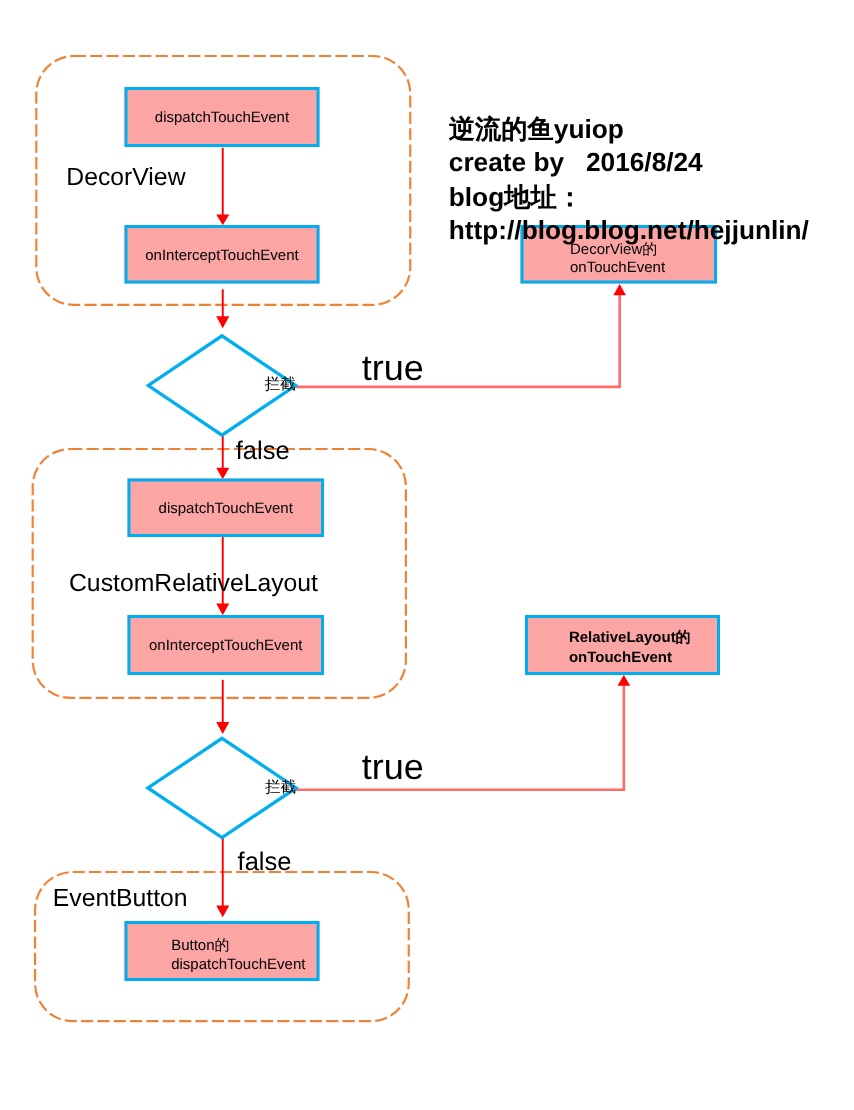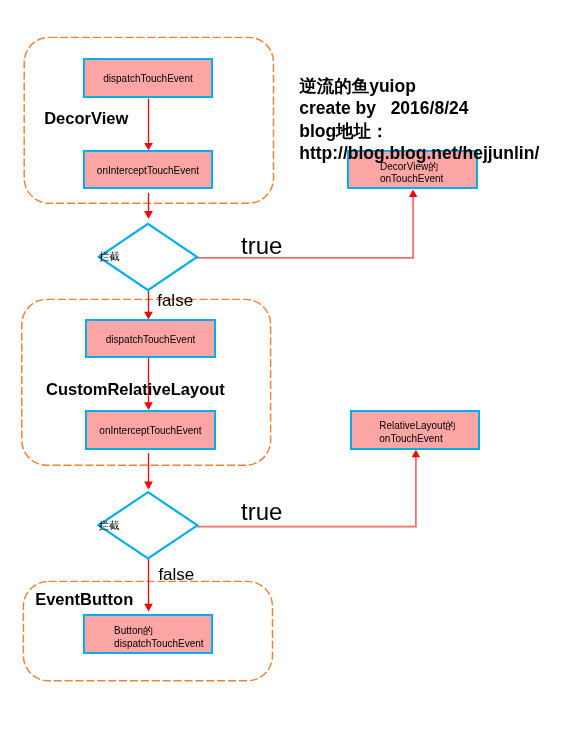--- a/index.html
+++ b/index.html
@@ -5,29 +5,29 @@
 <style>
   html,body{margin:0;padding:0;background:#ffffff;}
   body{width:569px;height:740px;overflow:hidden;
        font-family:"Liberation Sans",sans-serif;color:#000;}
   #canvas{position:relative;width:569px;height:740px;}
   svg.layer{position:absolute;left:0;top:0;width:569px;height:740px;overflow:visible;}
   .node{position:absolute;box-sizing:border-box;background:#fca5a5;
         display:flex;align-items:center;justify-content:center;}
   .node span{display:block;text-align:center;}
   .lbl{position:absolute;white-space:pre;}
-  .grouplbl{font-weight:bold;font-size:16.5px;line-height:16.5px;letter-spacing:0px;}
+  .grouplbl{font-weight:normal;font-size:16.5px;line-height:16.5px;letter-spacing:0px;}
   .ntxt{font-size:10px;line-height:12.7px;white-space:pre-line;position:relative;top:1.5px;}
   .node.n2l .ntxt{top:3.8px;}
   .node.n2l span{text-align:left;}
   .node.n2l{justify-content:flex-start;padding-left:31px;}
   .node.n2lb{justify-content:flex-start;padding-left:29px;}
   .node.n6{padding-left:27.1px;}
-  .node.n6 .ntxt{top:2.6px;}
-  .dectxt{font-size:10.4px;line-height:13px;text-align:left;}
+  .node.n6 .ntxt{top:2.6px;font-weight:bold;}
+  .dectxt{font-size:10.4px;line-height:13px;text-align:right;}
   .edgelbl{font-size:24px;line-height:19px;}
   .edgelbl.fl{font-size:17px;line-height:17px;}
   .credit{position:absolute;left:299.2px;top:45.6px;font-weight:bold;font-size:17.5px;
           line-height:20px;white-space:pre;width:260px;height:95px;margin-top:30px;}
   .credit .cl{position:absolute;left:0;white-space:pre;}
 </style>
 </head>
 <body>
 
 <div id="canvas">

